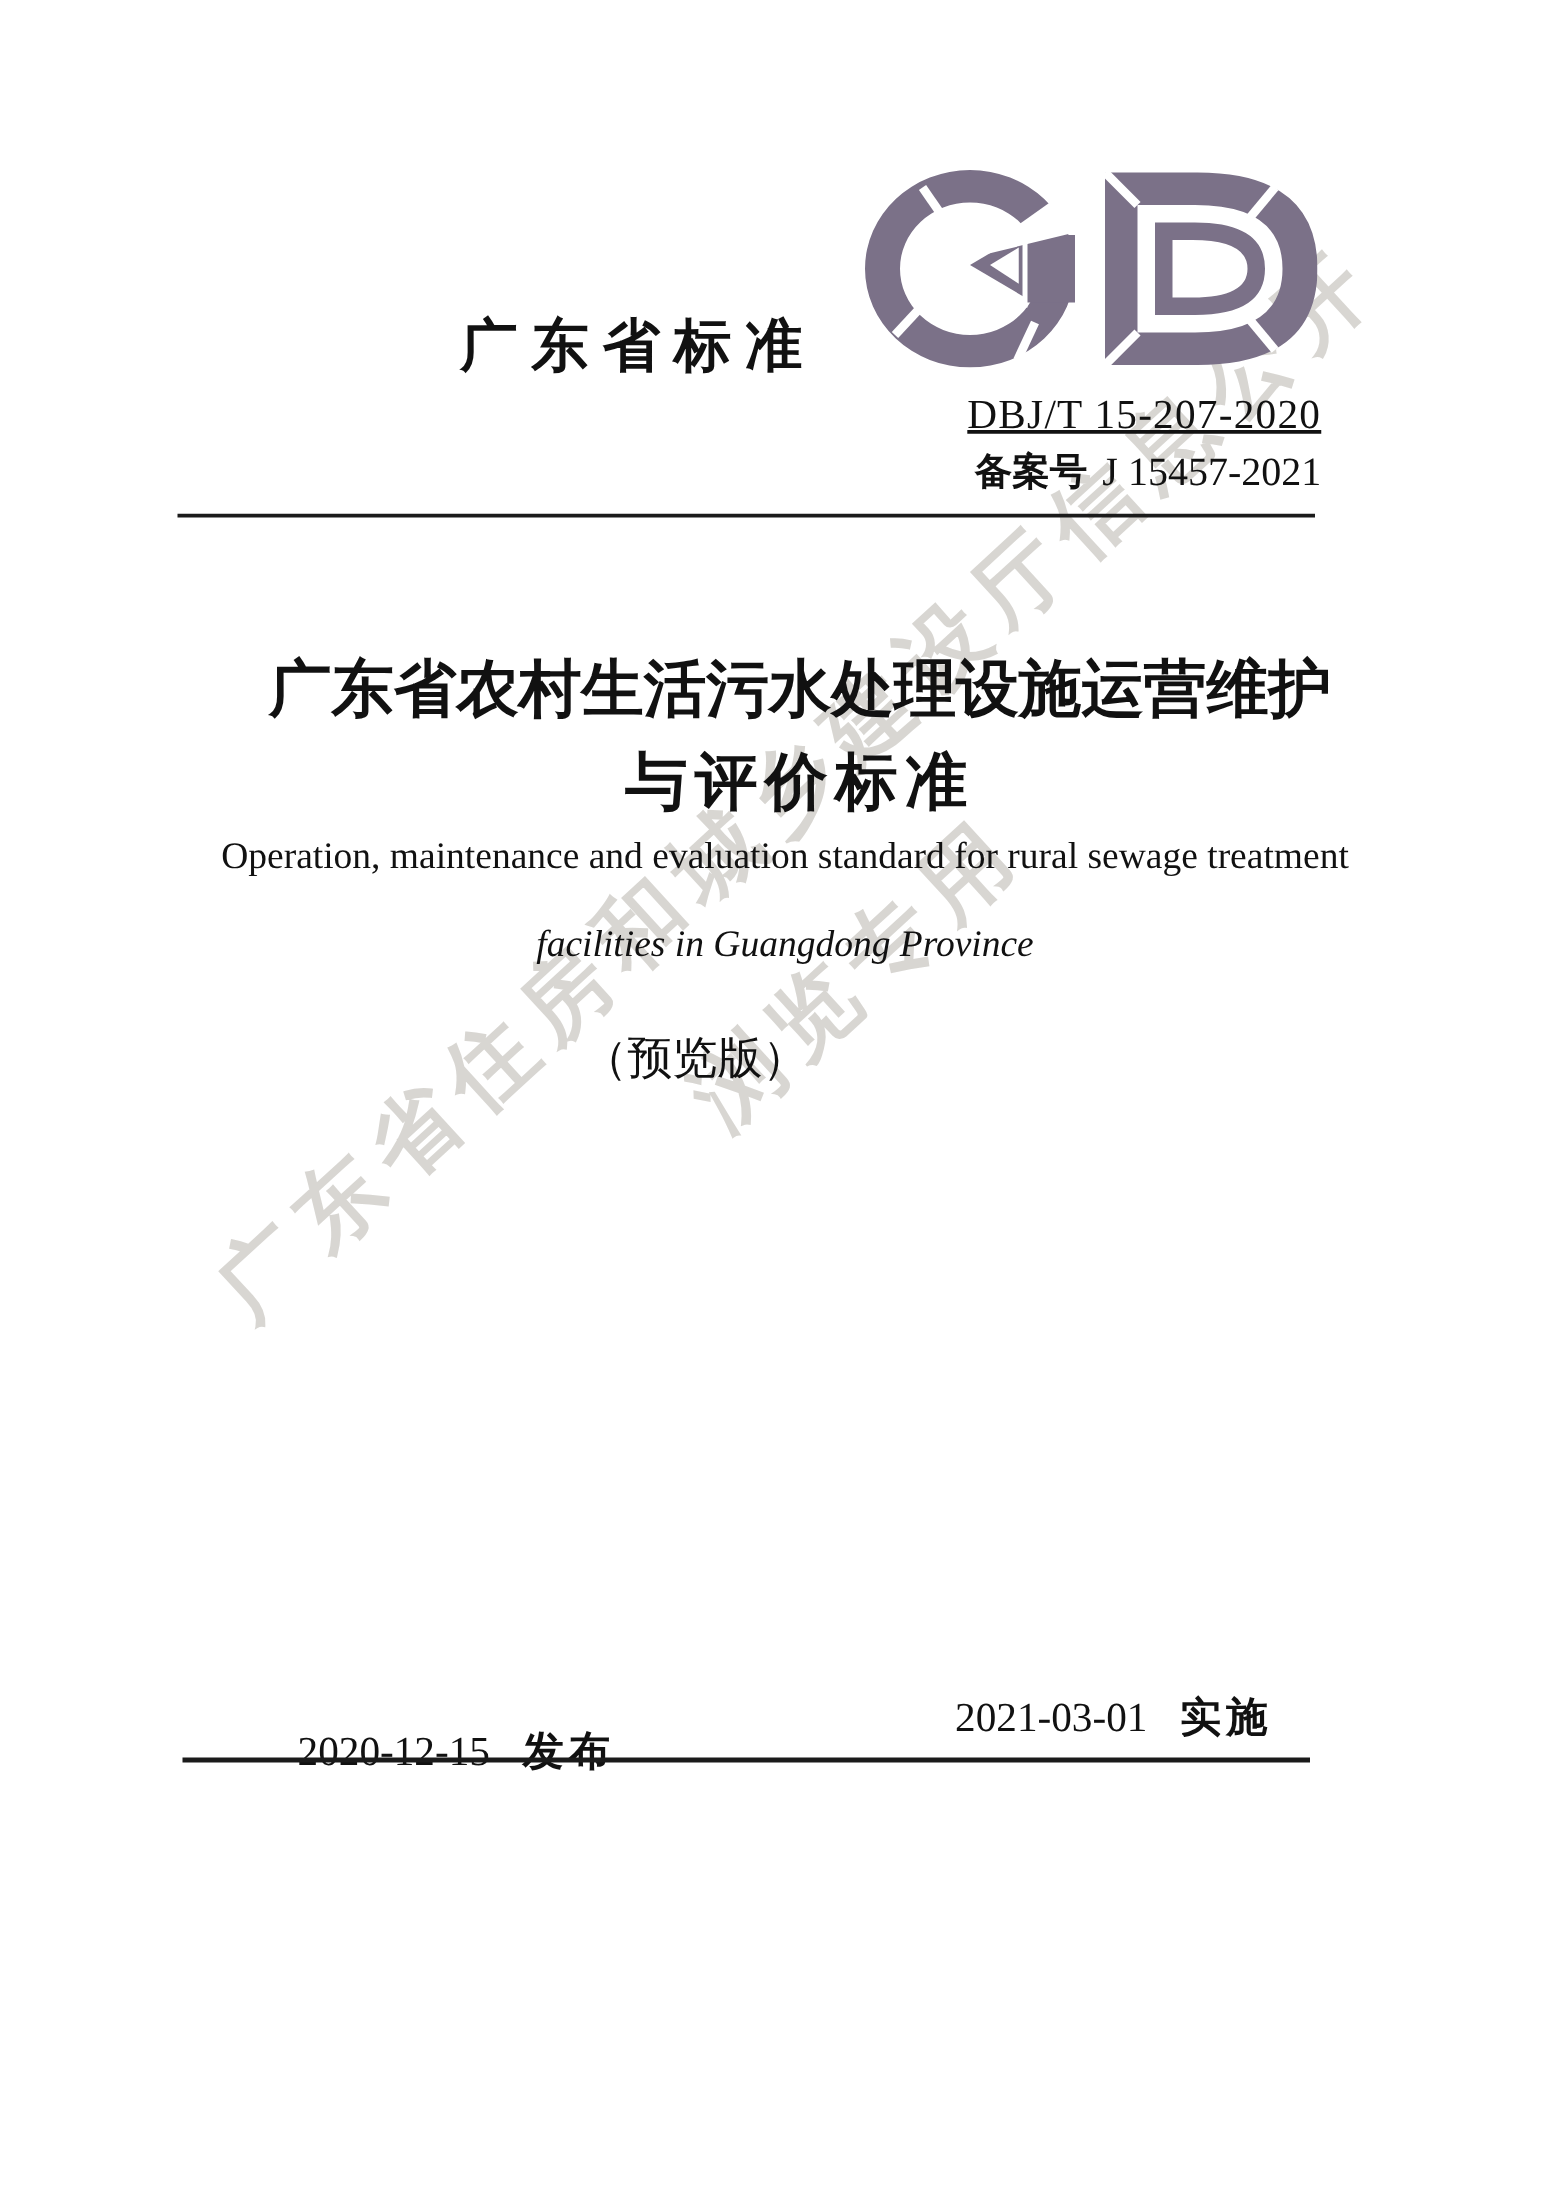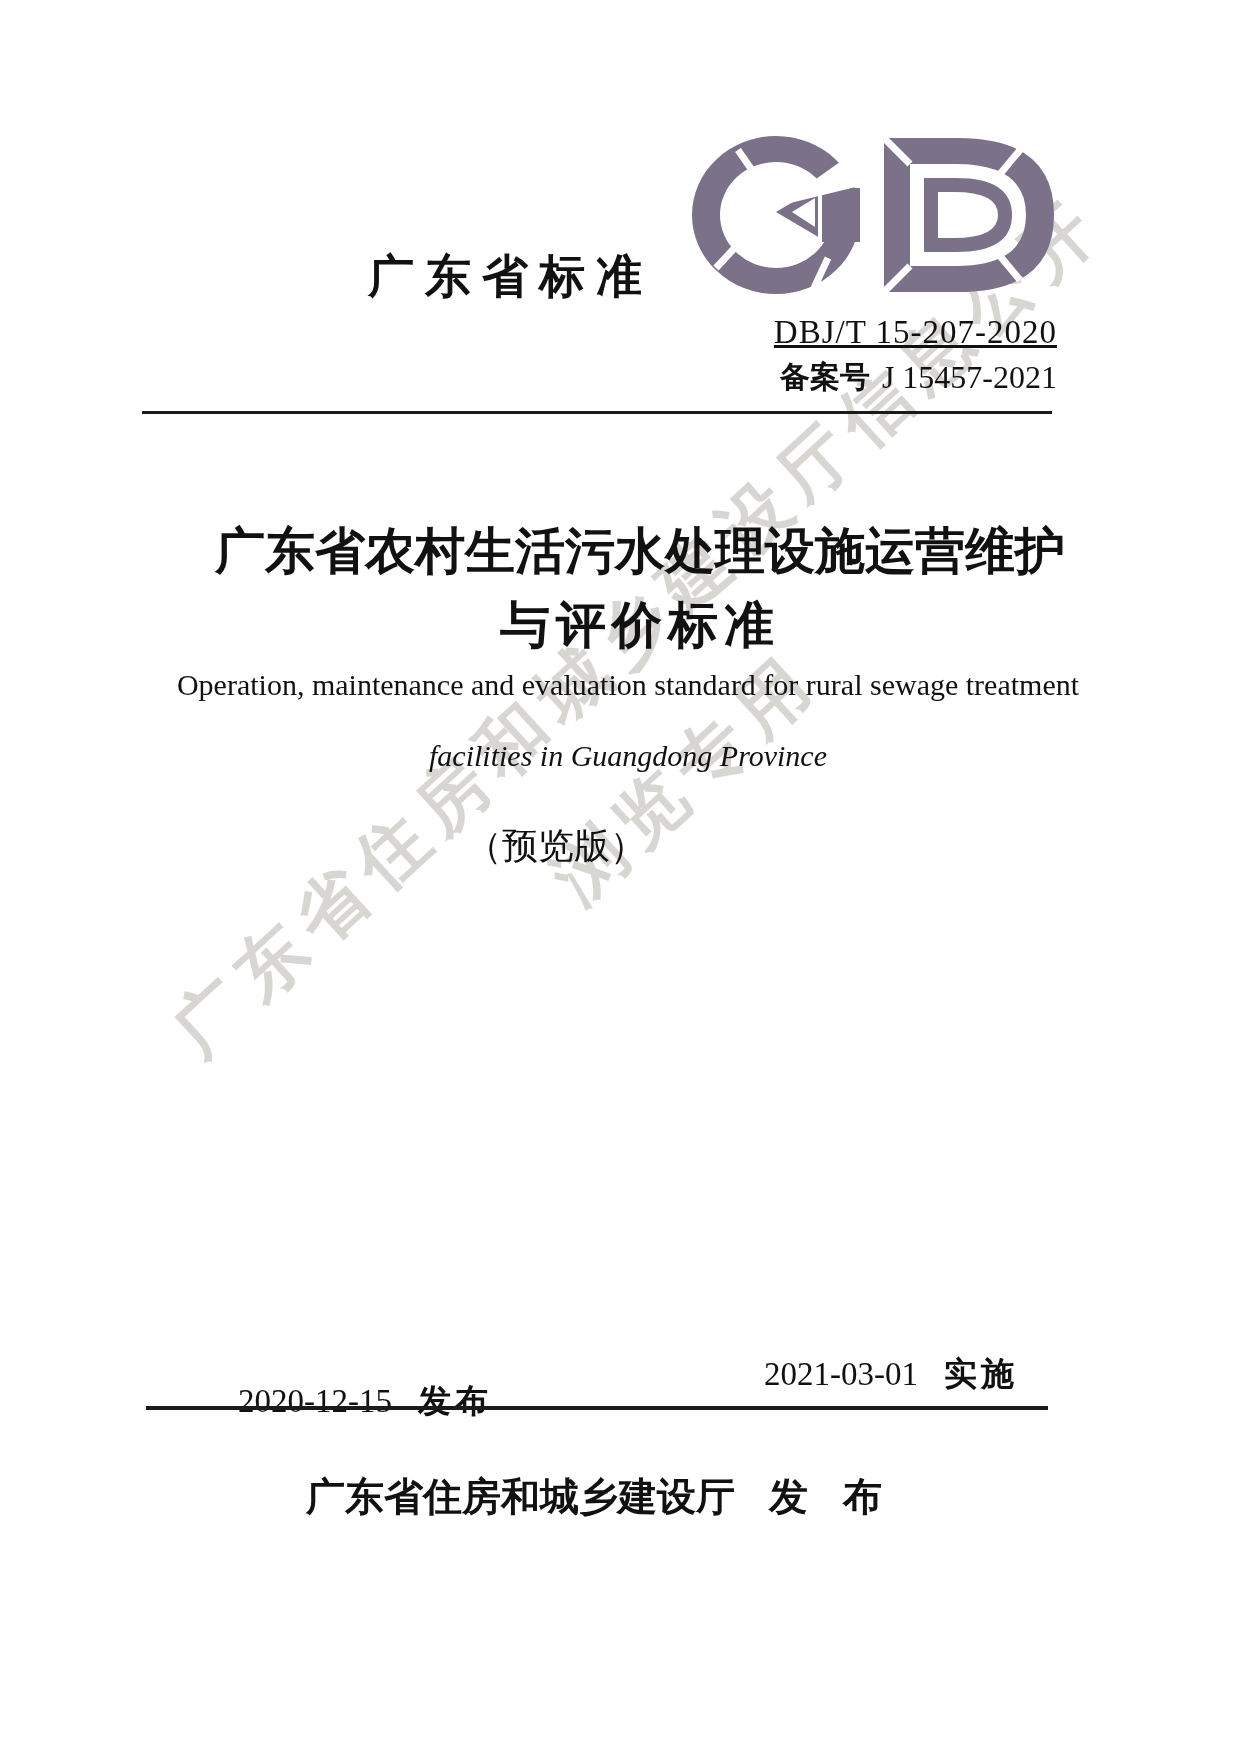--- a/index.html
+++ b/index.html
@@ -109,17 +109,14 @@
 
   <div class="abs date-left">
     <span>2020-12-15</span><span class="hei date-label">发布</span>
   </div>
   <div class="abs date-right">
     <span>2021-03-01</span><span class="hei date-label">实施</span>
   </div>
 
   <div class="abs rule-bottom"></div>
 
-  <div class="abs hei publisher">
-    <span>广东省住房和城乡建设厅</span><span class="publish-label">发 布</span>
-  </div>
 
 </div>
 
 </body></html>

